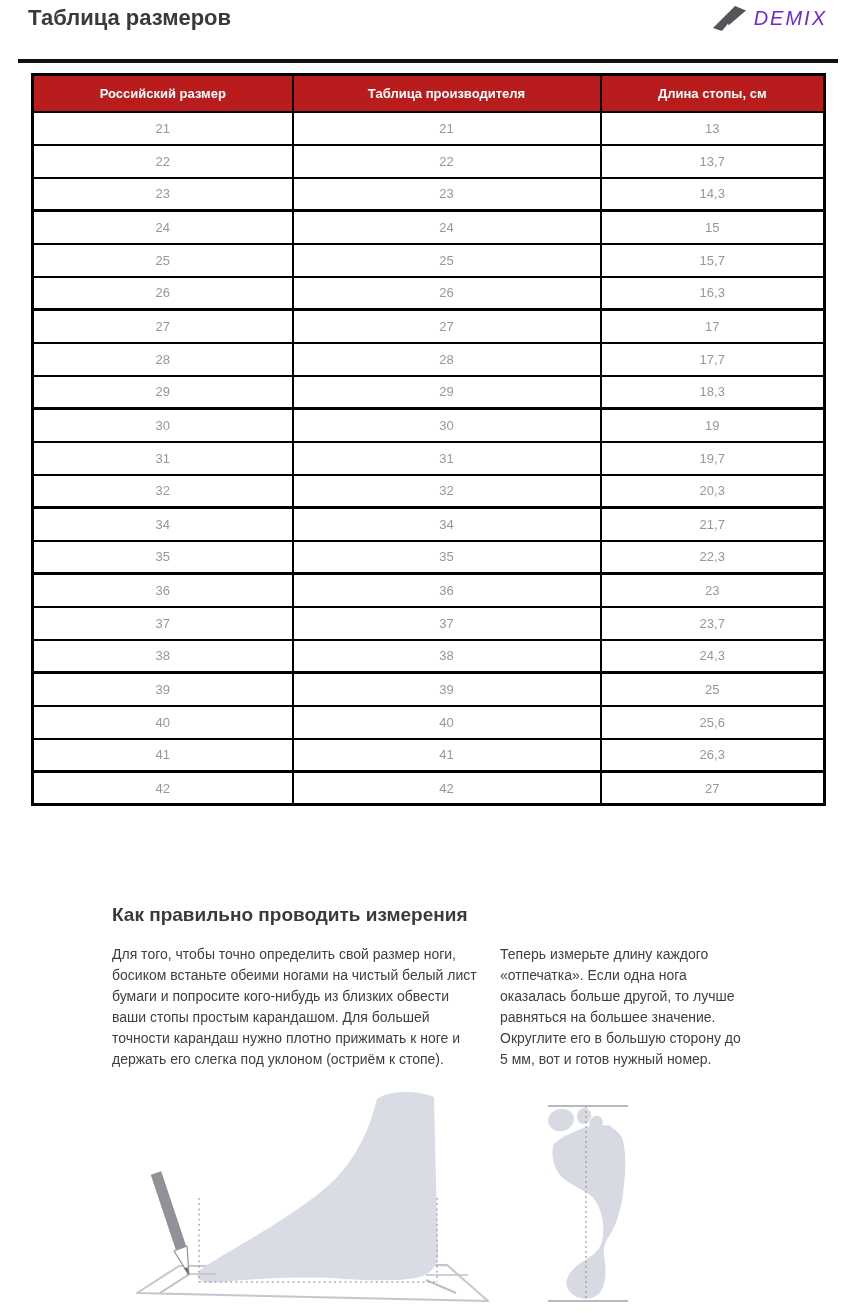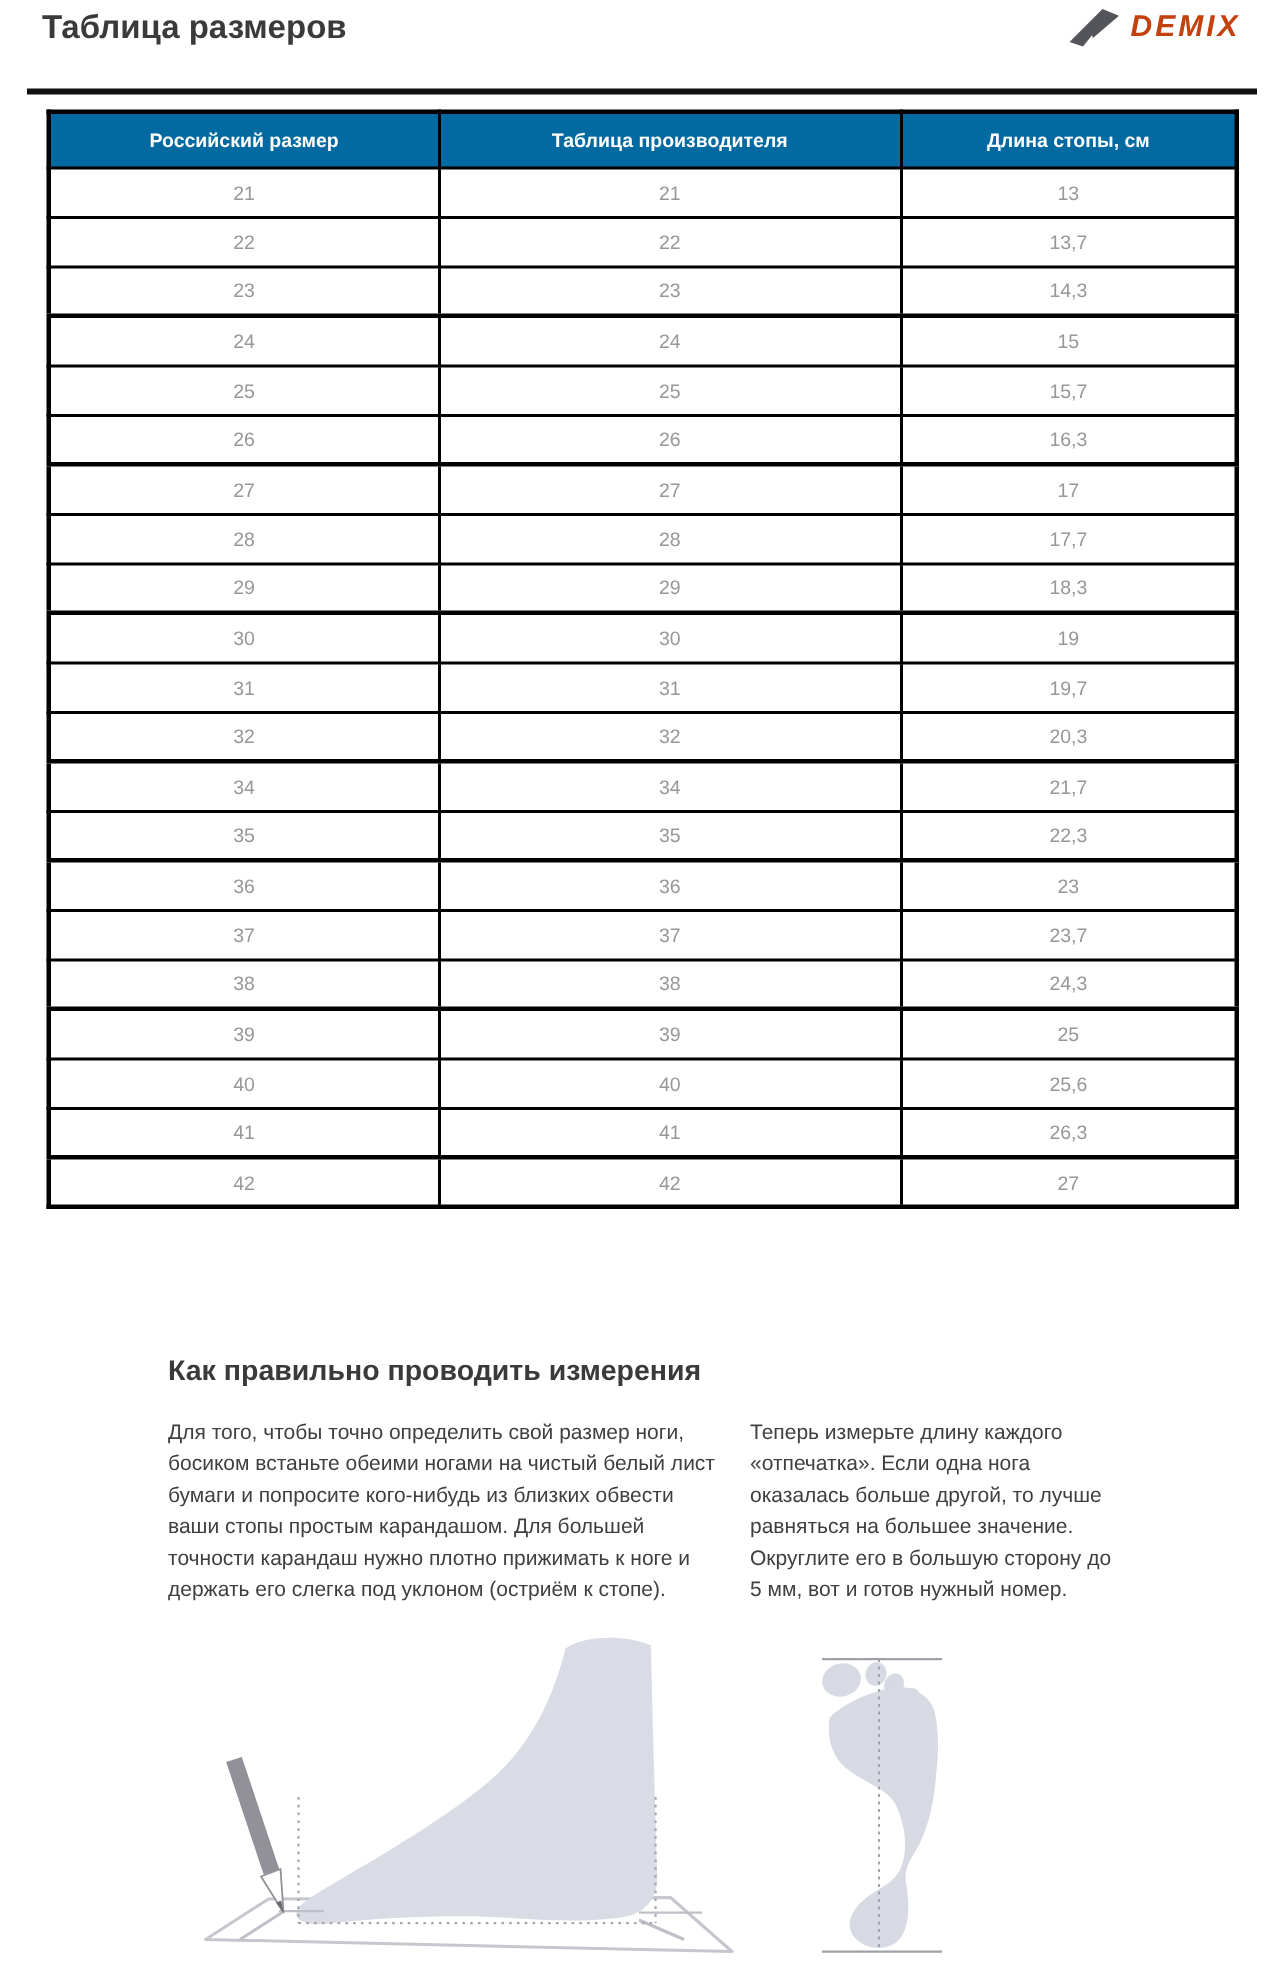--- a/index.html
+++ b/index.html
@@ -15,37 +15,37 @@
   
   .page-header {
     position: absolute; top: 4px; left: 28px; right: 28px;
     display: flex; justify-content: space-between; align-items: center;
   }
   .page-title {
     margin: 0; font-size: 22px; font-weight: bold; color: #3a3a3a;
   }
   .brand { display: flex; align-items: center; gap: 7px; }
   .brand-text {
-    font-size: 20px; font-weight: bold; font-style: italic;
-    letter-spacing: 2px; color: #c2410c;
+    font-size: 20px; font-weight: normal; font-style: italic;
+    letter-spacing: 2px; color: #6d28d9;
   }
 
   .top-rule {
     position: absolute; top: 59px; left: 18px; width: 820px; height: 4px;
     background: #101010;
   }
 
   
   .size-table {
     position: absolute; top: 73px; left: 31px; width: 792px;
     border-collapse: collapse; table-layout: fixed;
     border: 3px solid #000;
   }
   .size-table th {
-    background: #0369a1; color: #ffffff;
+    background: #b91c1c; color: #ffffff;
     font-size: 13px; font-weight: bold;
     height: 37px; text-align: center;
     border: 2px solid #000;
   }
   .size-table td {
     height: 33px; text-align: center; vertical-align: middle;
     font-size: 13px; color: #989898;
     border: 2px solid #000;
     background: #ffffff;
   }

